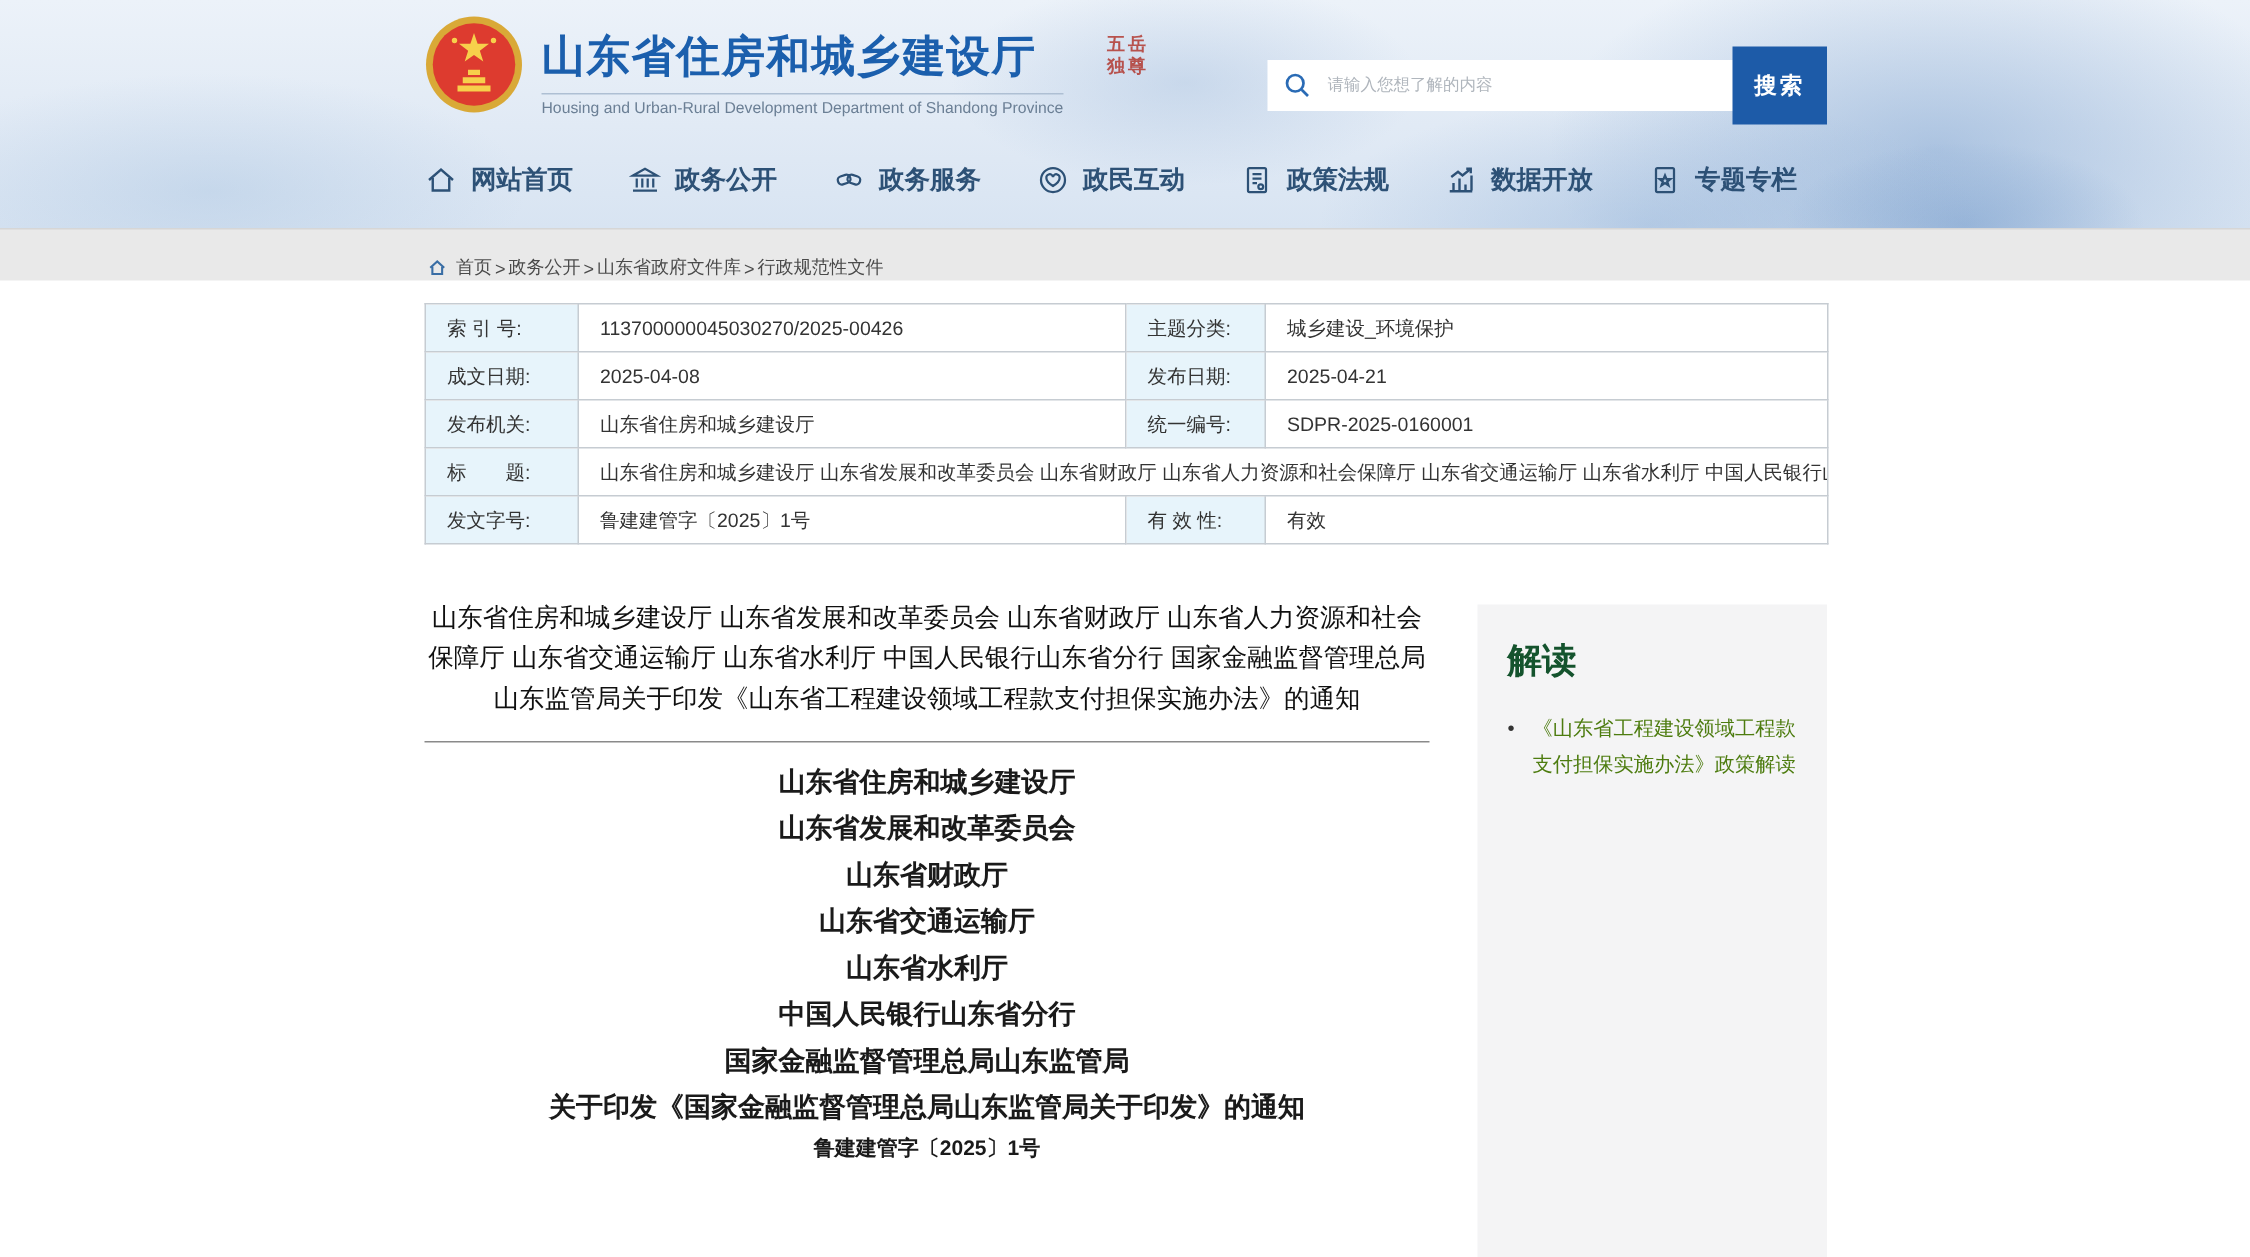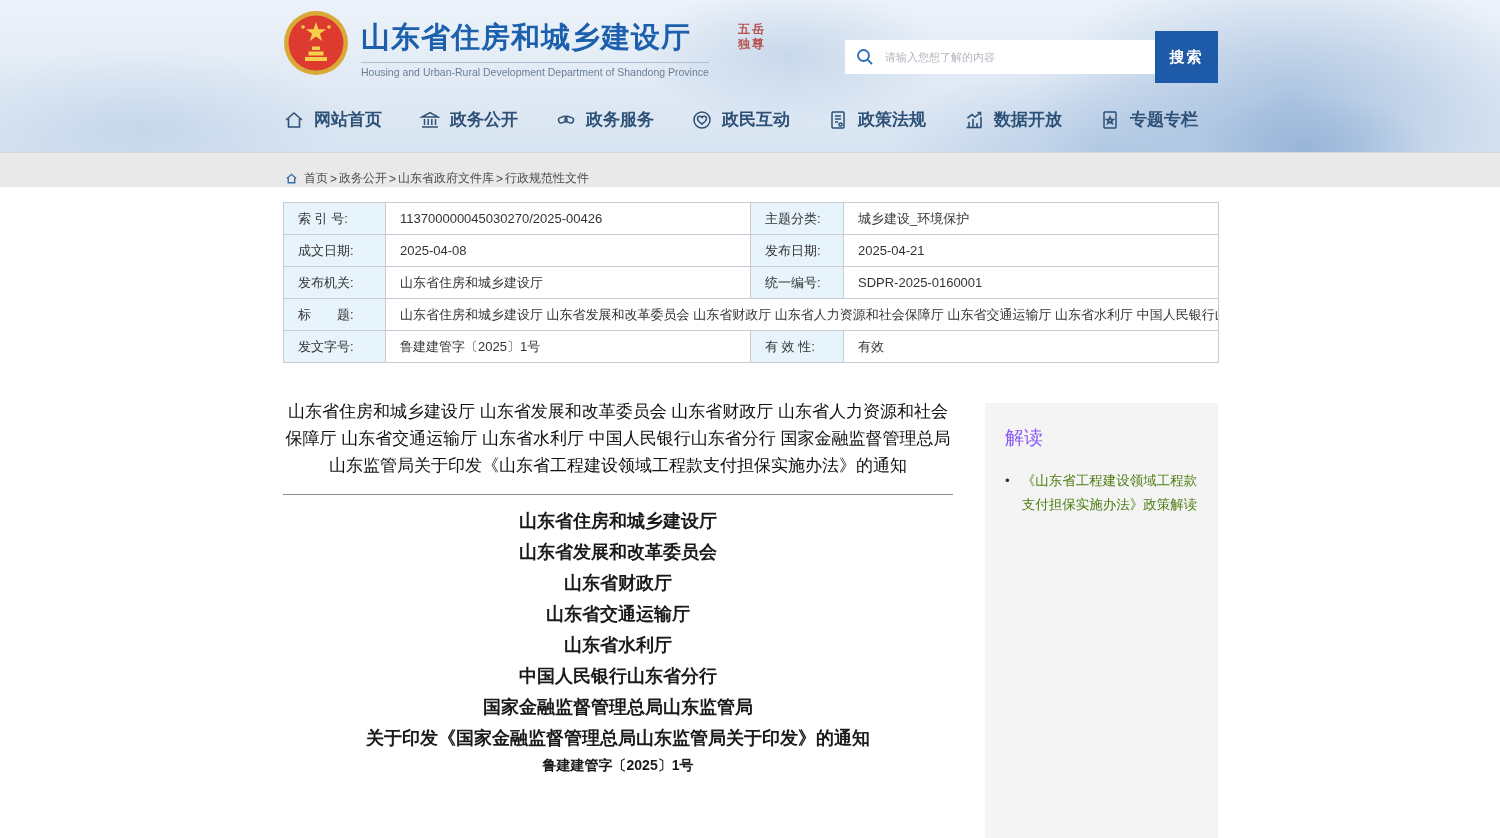--- a/index.html
+++ b/index.html
@@ -64,21 +64,21 @@
   .red { color:#d9261c; }
   .article { margin:35px 0 0 283px; width:670px; }
   .article-title { font-size:17px; line-height:27px; text-align:center; color:#101010; }
   .title-rule { margin-top:15px; border:none; border-top:1px solid #8a8a8a; }
   .headings { margin-top:11px; text-align:center; }
   .heading-line { font-size:18px; font-weight:bold; line-height:31px; color:#1a1a1a; }
   .doc-number { margin-top:3px; text-align:center; font-size:14px; font-weight:bold; color:#1a1a1a; }
   
   .sidebar { position:absolute; left:985px; top:216px; width:233px; height:435px;
     background:#f4f4f5; padding:22px 18px 0 20px; }
-  .sidebar-title { font-size:19px; font-weight:normal; color:#8b5cf6; }
+  .sidebar-title { font-size:23px; font-weight:bold; color:#14532d; }
   .sidebar-item { margin-top:18px; display:flex; font-size:13.5px; line-height:24px; color:#4d7c0f; cursor:pointer; }
   .bullet { margin-right:12px; color:#333; }
   .bullet::before { content:"•"; }
 </style>
 </head>
 <body>
 
 <div class="header">
   <div class="blob blob1"></div>
   <div class="blob blob2"></div>

